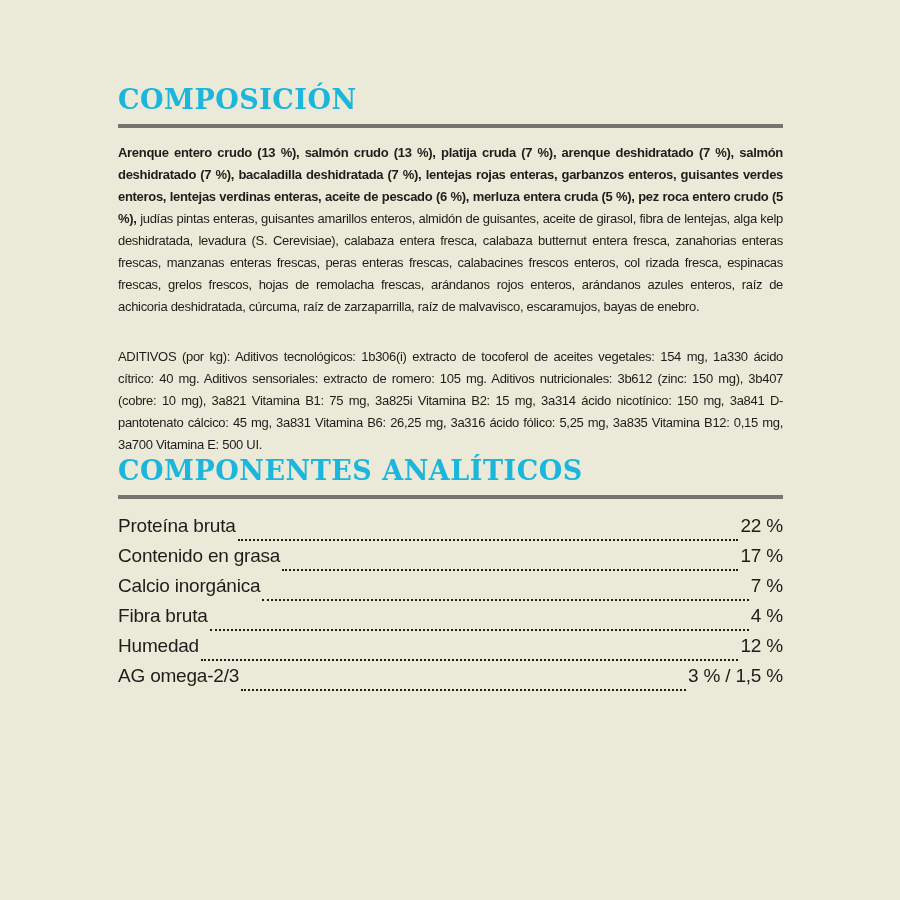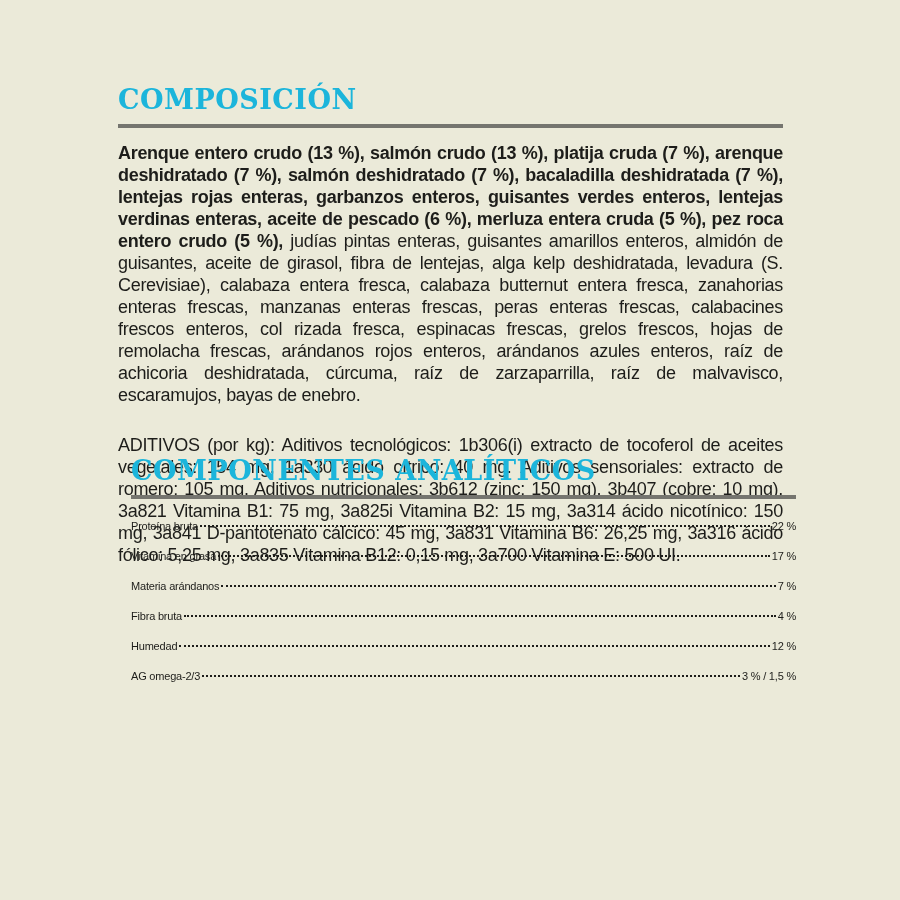--- a/index.html
+++ b/index.html
@@ -28,38 +28,38 @@
     color: #1cb5db;
     line-height: 32px;
     margin: 0;
   }
   .rule {
     height: 4px;
     background: #75756f;
     margin-top: 8px;
   }
   .body-text {
-    font-size: 18px;
+    font-size: 13px;
     letter-spacing: -0.3px;
     line-height: 22px;
     text-align: justify;
     margin: 0;
   }
   .body-text .bold-run { font-weight: bold; }
   .section-composition { position: absolute; top: 84px; left: 0; width: 665px; }
   .para-ingredients { margin-top: 14px; }
   .para-additives  { margin-top: 28px; }
-  .section-analytical { position: absolute; top: 455px; left: 13px; width: 665px; }
+  .section-analytical { position: absolute; top: 455px; left: 0; width: 665px; }
   .analytical-table { margin-top: 12px; }
   .analytical-row {
     display: flex;
-    align-items: center;
+    align-items: flex-end;
     height: 30px;
     line-height: 30px;
-    font-size: 11px;
+    font-size: 19px;
     letter-spacing: -0.2px;
   }
   .analytical-row .row-label { white-space: nowrap; }
   .analytical-row .dot-leader {
     flex: 1;
     border-bottom: 2px dotted #1d1d1a;
     margin: 0 2px;
     min-width: 20px;
   }
   .analytical-row .row-value {
@@ -87,27 +87,27 @@
       <div class="rule"></div>
 
       <div class="analytical-table">
   <div class="analytical-row">
     <span class="row-label">Proteína bruta</span>
     <span class="dot-leader"></span>
     <span class="row-value">22 %</span>
   </div>
 
   <div class="analytical-row">
-    <span class="row-label">Vitamina en grasa</span>
+    <span class="row-label">Contenido en grasa</span>
     <span class="dot-leader"></span>
     <span class="row-value">17 %</span>
   </div>
 
   <div class="analytical-row">
-    <span class="row-label">Materia arándanos</span>
+    <span class="row-label">Calcio inorgánica</span>
     <span class="dot-leader"></span>
     <span class="row-value">7 %</span>
   </div>
 
   <div class="analytical-row">
     <span class="row-label">Fibra bruta</span>
     <span class="dot-leader"></span>
     <span class="row-value">4 %</span>
   </div>
 

